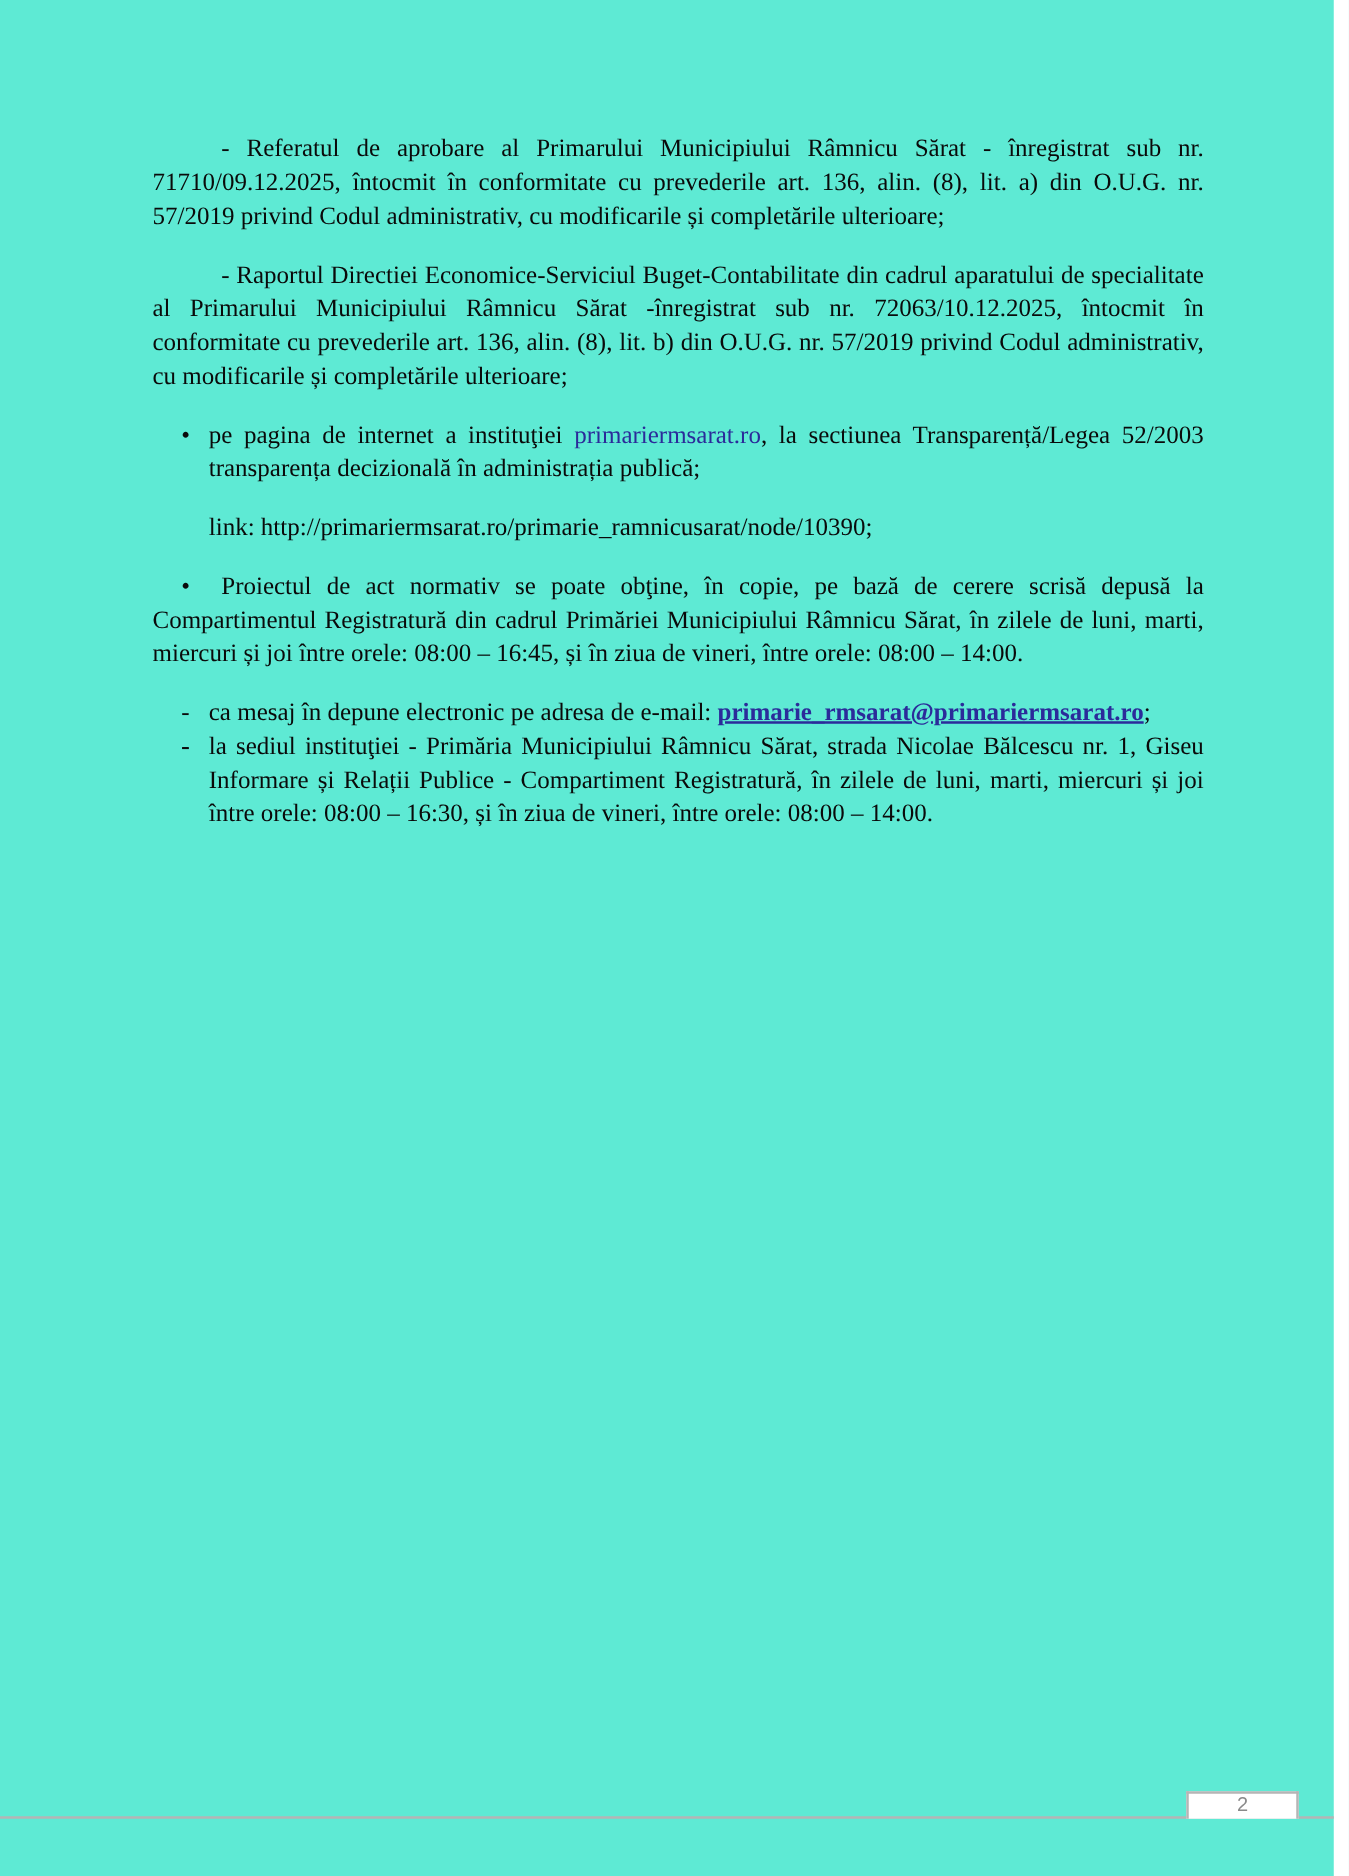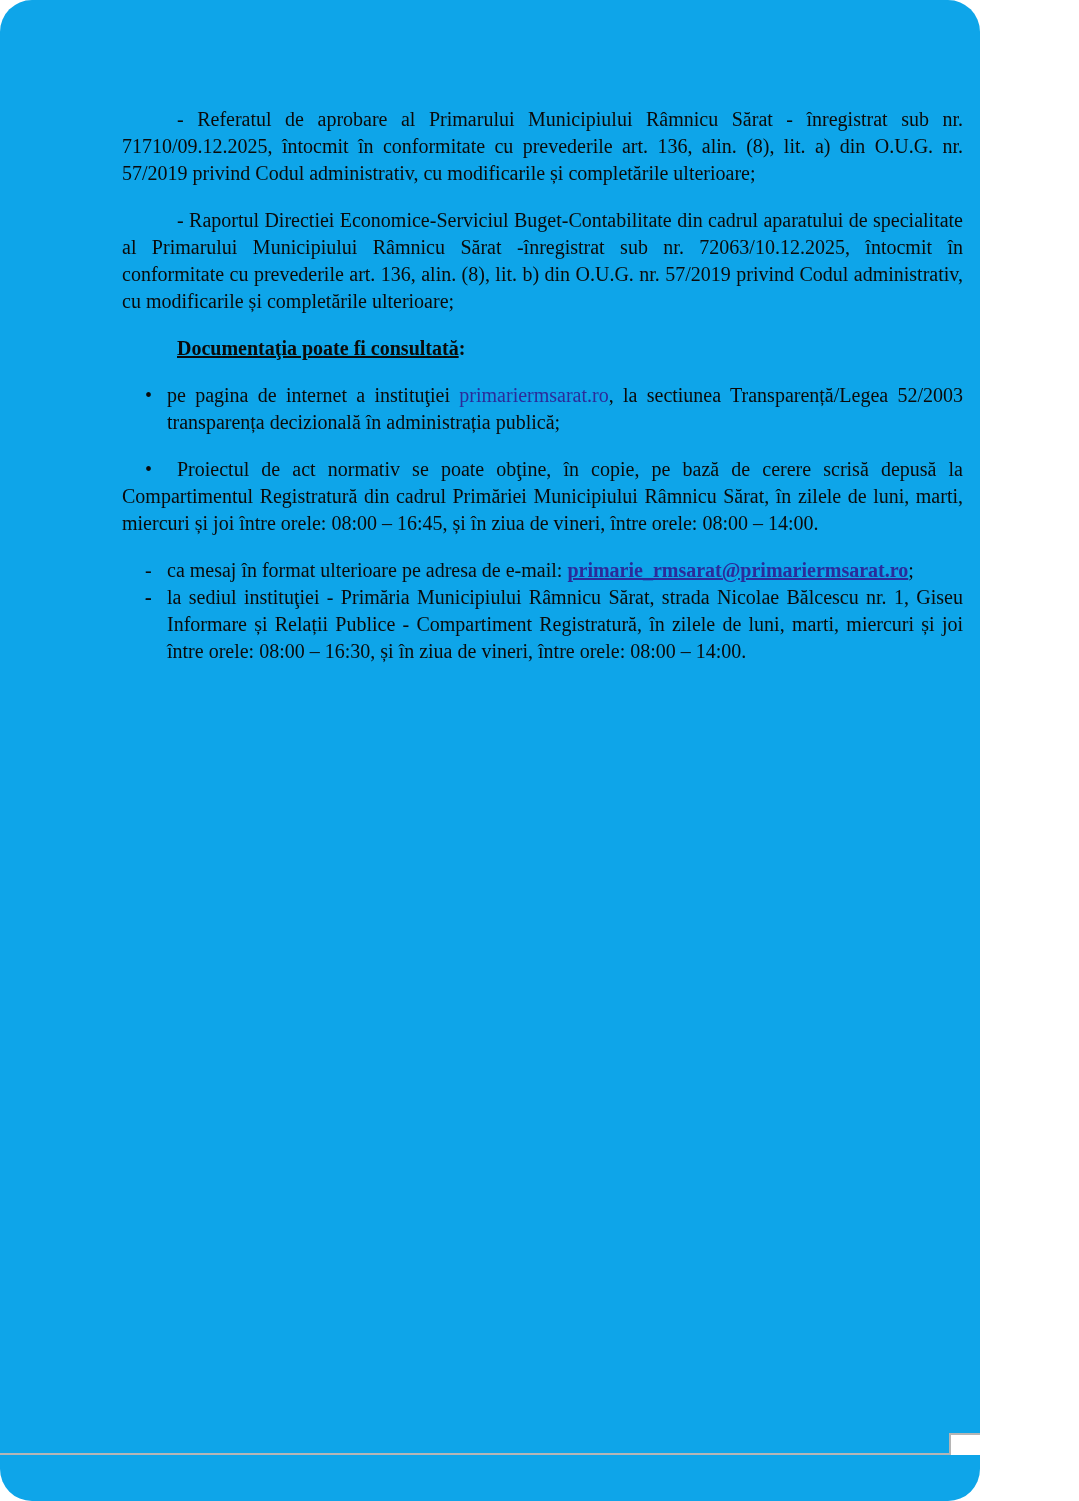--- a/index.html
+++ b/index.html
@@ -2,27 +2,26 @@
 <html><head>
 <meta charset="utf-8">
 <style>
   html, body {
     margin: 0;
     padding: 0;
     background: #ffffff;
   }
   .page {
     position: relative;
-    width: 980px;
+    width: 1067px;
     height: 1501px;
-    background: #0ea5e9;
+    background: #5eead4;
     overflow: hidden;
     font-family: "Liberation Serif", "DejaVu Serif", serif;
     color: #0a0a0a;
-    border-radius: 32px;
   }
   .content {
     position: absolute;
     left: 122px;
     top: 106px;
     width: 841px;
     font-size: 20px;
     line-height: 27px;
     text-align: justify;
   }
@@ -97,31 +96,31 @@
 <body>
 
 <div class="page">
   <div class="content">
 
     <p class="para">- Referatul de aprobare al Primarului Municipiului Râmnicu Sărat - înregistrat sub nr. 71710/09.12.2025, întocmit în conformitate cu prevederile art. 136, alin. (8), lit. a) din O.U.G. nr. 57/2019 privind Codul administrativ, cu modificarile și completările ulterioare;</p>
 
     <p class="para">- Raportul Directiei Economice-Serviciul Buget-Contabilitate din cadrul aparatului de specialitate al Primarului Municipiului Râmnicu Sărat -înregistrat sub nr. 72063/10.12.2025, întocmit în conformitate cu prevederile art. 136, alin. (8), lit. b) din O.U.G. nr. 57/2019 privind Codul administrativ, cu modificarile și completările ulterioare;</p>
 
 
-    <p class="heading"><span class="u">Documentaţia poate fi consultată</span><span>:</span></p>
 
     <div class="list-item"><span class="marker">•</span><span>pe pagina de internet a instituţiei </span><a class="site-link" href="#">primariermsarat.ro</a><span>, la sectiunea Transparență/Legea 52/2003 transparența decizională în administrația publică;</span></div>
 
+    <p class="link-line">link: http://primariermsarat.ro/primarie_ramnicusarat/node/10390;</p>
 
     <div class="list-item"><span class="marker">•</span></div>
 
     <p class="para">Proiectul de act normativ se poate obţine, în copie, pe bază de cerere scrisă depusă la Compartimentul Registratură din cadrul Primăriei Municipiului Râmnicu Sărat, în zilele de luni, marti, miercuri și joi între orele: 08:00 – 16:45, și în ziua de vineri, între orele: 08:00 – 14:00.</p>
 
 
-    <div class="list-item dash-item"><span class="marker">-</span><span>ca mesaj în format ulterioare pe adresa de e-mail: </span><a class="email-link" href="#">primarie_rmsarat@primariermsarat.ro</a><span>;</span></div>
+    <div class="list-item dash-item"><span class="marker">-</span><span>ca mesaj în depune electronic pe adresa de e-mail: </span><a class="email-link" href="#">primarie_rmsarat@primariermsarat.ro</a><span>;</span></div>
 
     <div class="list-item dash-item"><span class="marker">-</span></div>
 
     <div class="list-item dash-item"><span class="marker">-</span><span>la sediul instituţiei - Primăria Municipiului Râmnicu Sărat, strada Nicolae Bălcescu nr. 1, Giseu Informare și Relații Publice - Compartiment Registratură, în zilele de luni, marti, miercuri și joi între orele: 08:00 – 16:30, și în ziua de vineri, între orele: 08:00 – 14:00.</span></div>
 
   </div>
 
   <div class="footer-rule"></div>
   <div class="page-tab"><span>2</span></div>
 </div>

